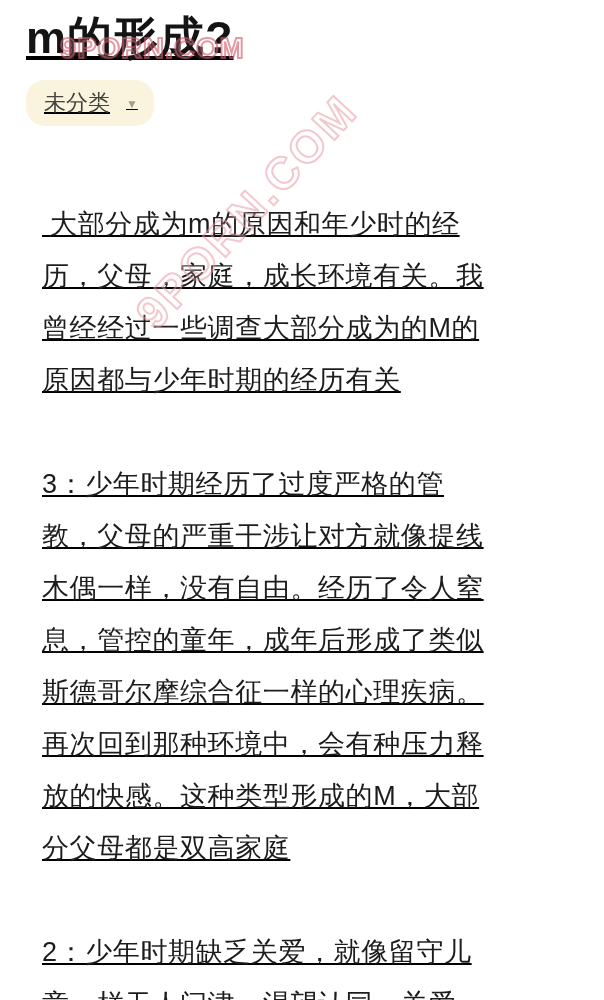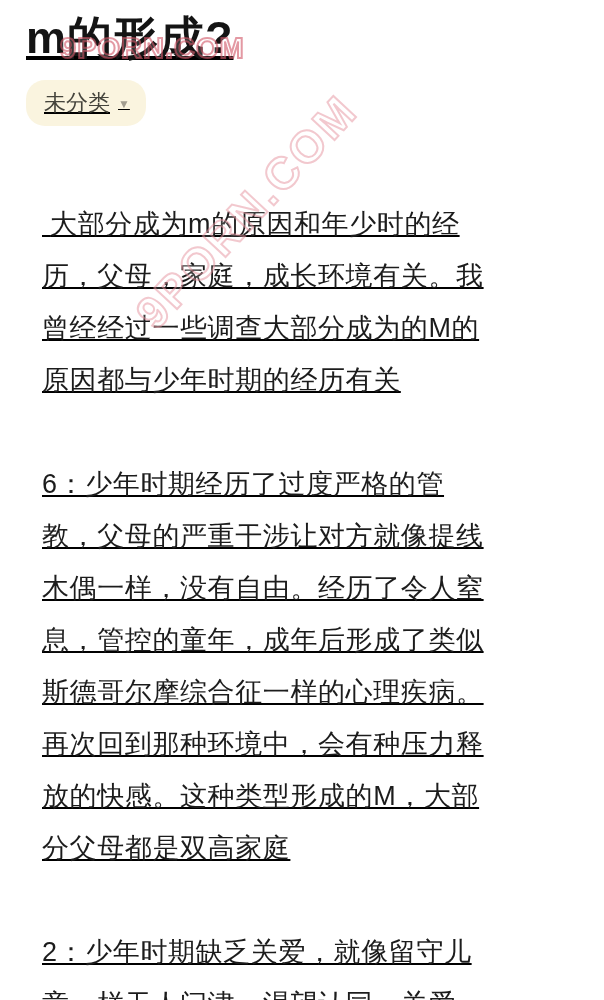--- a/index.html
+++ b/index.html
@@ -40,21 +40,21 @@
   }
   .category-pill {
     border: none;
     outline: none;
     cursor: pointer;
     background: #faf4df;
     border-radius: 19px;
     padding: 8px 16px 8px 18px;
     display: flex;
     align-items: center;
-    gap: 8px;
+    gap: 16px;
     font-family: inherit;
   }
   .category-label {
     font-size: 22px;
     color: #45443c;
   }
   .category-arrow {
     font-size: 12px;
     color: #a29d8f;
     transform: translateY(1px);
@@ -106,21 +106,21 @@
   <div class="meta-row">
 
     <button class="category-pill">
       <span class="category-label">未分类</span>
       <span class="category-arrow">▼</span>
     </button>
   </div>
 
   <div class="body">
     <p> 大部分成为m的原因和年少时的经历，父母，家庭，成长环境有关。我曾经经过一些调查大部分成为的M的原因都与少年时期的经历有关</p>
-    <p>6：少年时期经历了过度严格的管教，父母的严重干涉让对方就像提线木偶一样，没有自由。经历了令人窒息，管控的童年，成年后形成了类似斯德哥尔摩综合征一样的心理疾病。再次回到那种环境中，会有种压力释放的快感。这种类型形成的M，大部分父母都是双高家庭</p>
+    <p>3：少年时期经历了过度严格的管教，父母的严重干涉让对方就像提线木偶一样，没有自由。经历了令人窒息，管控的童年，成年后形成了类似斯德哥尔摩综合征一样的心理疾病。再次回到那种环境中，会有种压力释放的快感。这种类型形成的M，大部分父母都是双高家庭</p>
     <p>2：少年时期缺乏关爱，就像留守儿童一样无人问津，渴望认同，关爱。就像brat一样通过调皮捣蛋，获取主人的关注与惩罚，从而得到内心的满足和宁静。</p>
   </div>
 
   <div class="wm wm-title">9PORN.COM</div>
 
   <div class="wm wm-diag">9PORN.COM</div>
 
 </div>
 
 </body></html>

